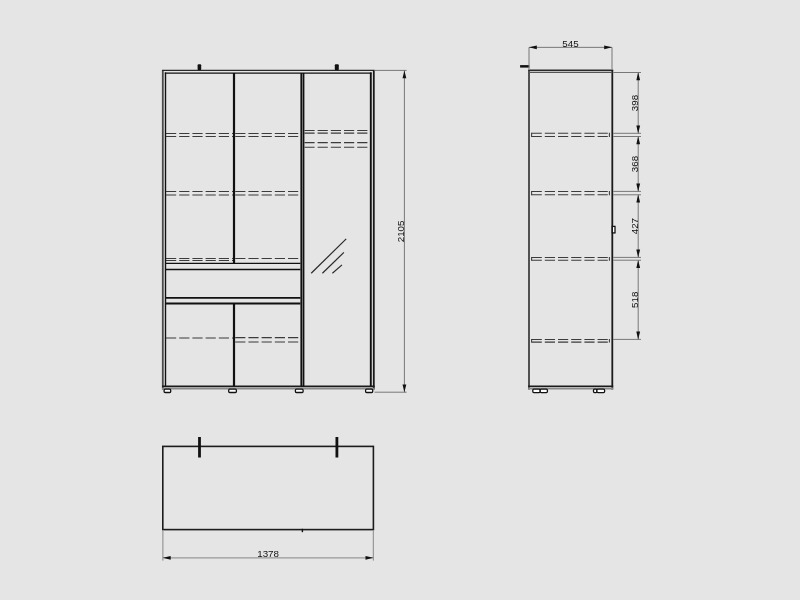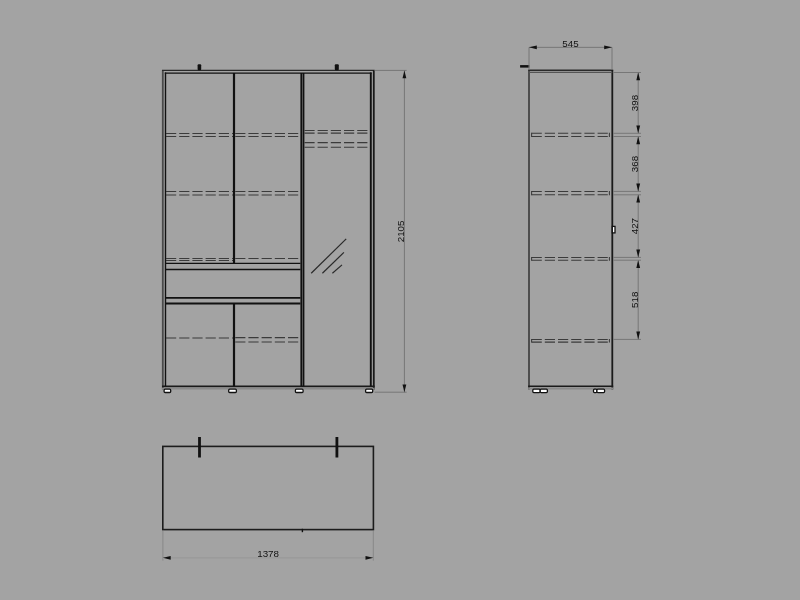--- a/index.html
+++ b/index.html
@@ -1,16 +1,16 @@
 <!DOCTYPE html>
 <html><head>
 <meta charset="utf-8">
 <style>
   html,body{margin:0;padding:0;background:#ffffff;}
-  #page{position:relative;width:800px;height:600px;background:#a3a3a3;overflow:hidden;}
+  #page{position:relative;width:800px;height:600px;background:#e5e5e5;overflow:hidden;}
   svg{display:block;}
   text{font-family:"Liberation Sans", sans-serif;fill:#111;}
 </style>
 </head>
 <body>
 <div id="page">
 <svg width="800" height="600" viewBox="0 0 800 600" xmlns="http://www.w3.org/2000/svg">
 
 <g>
   <line x1="162.8" y1="70.3" x2="162.8" y2="389.4" stroke="#4a4a4a" stroke-width="1.8"></line>

